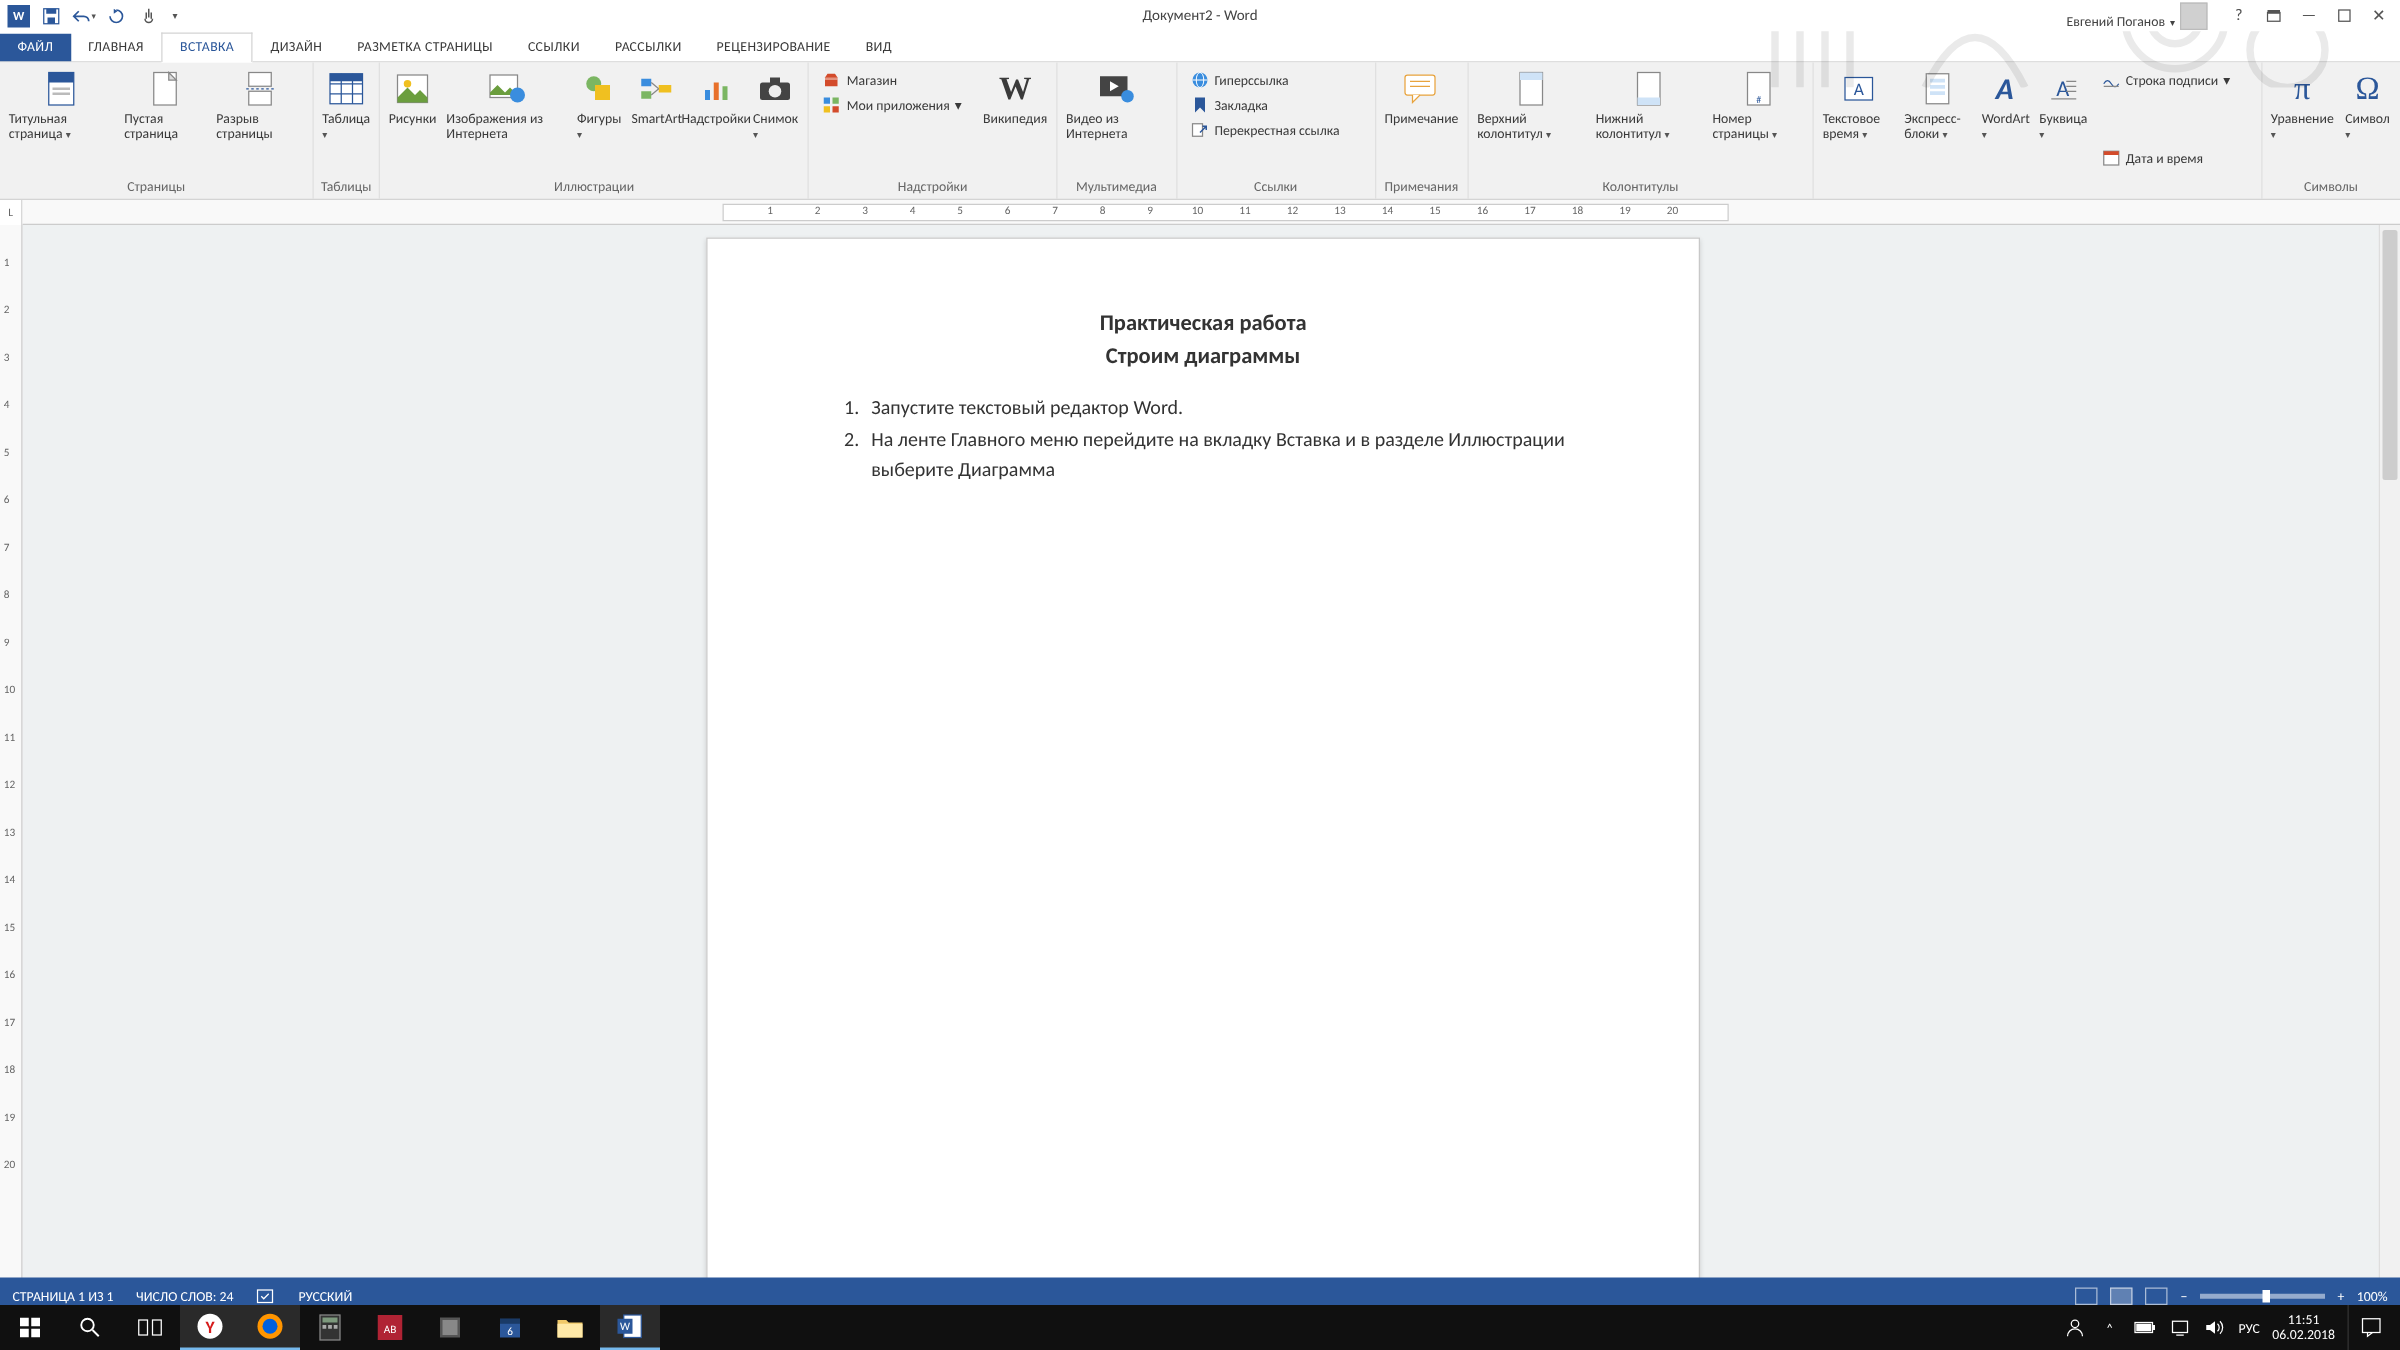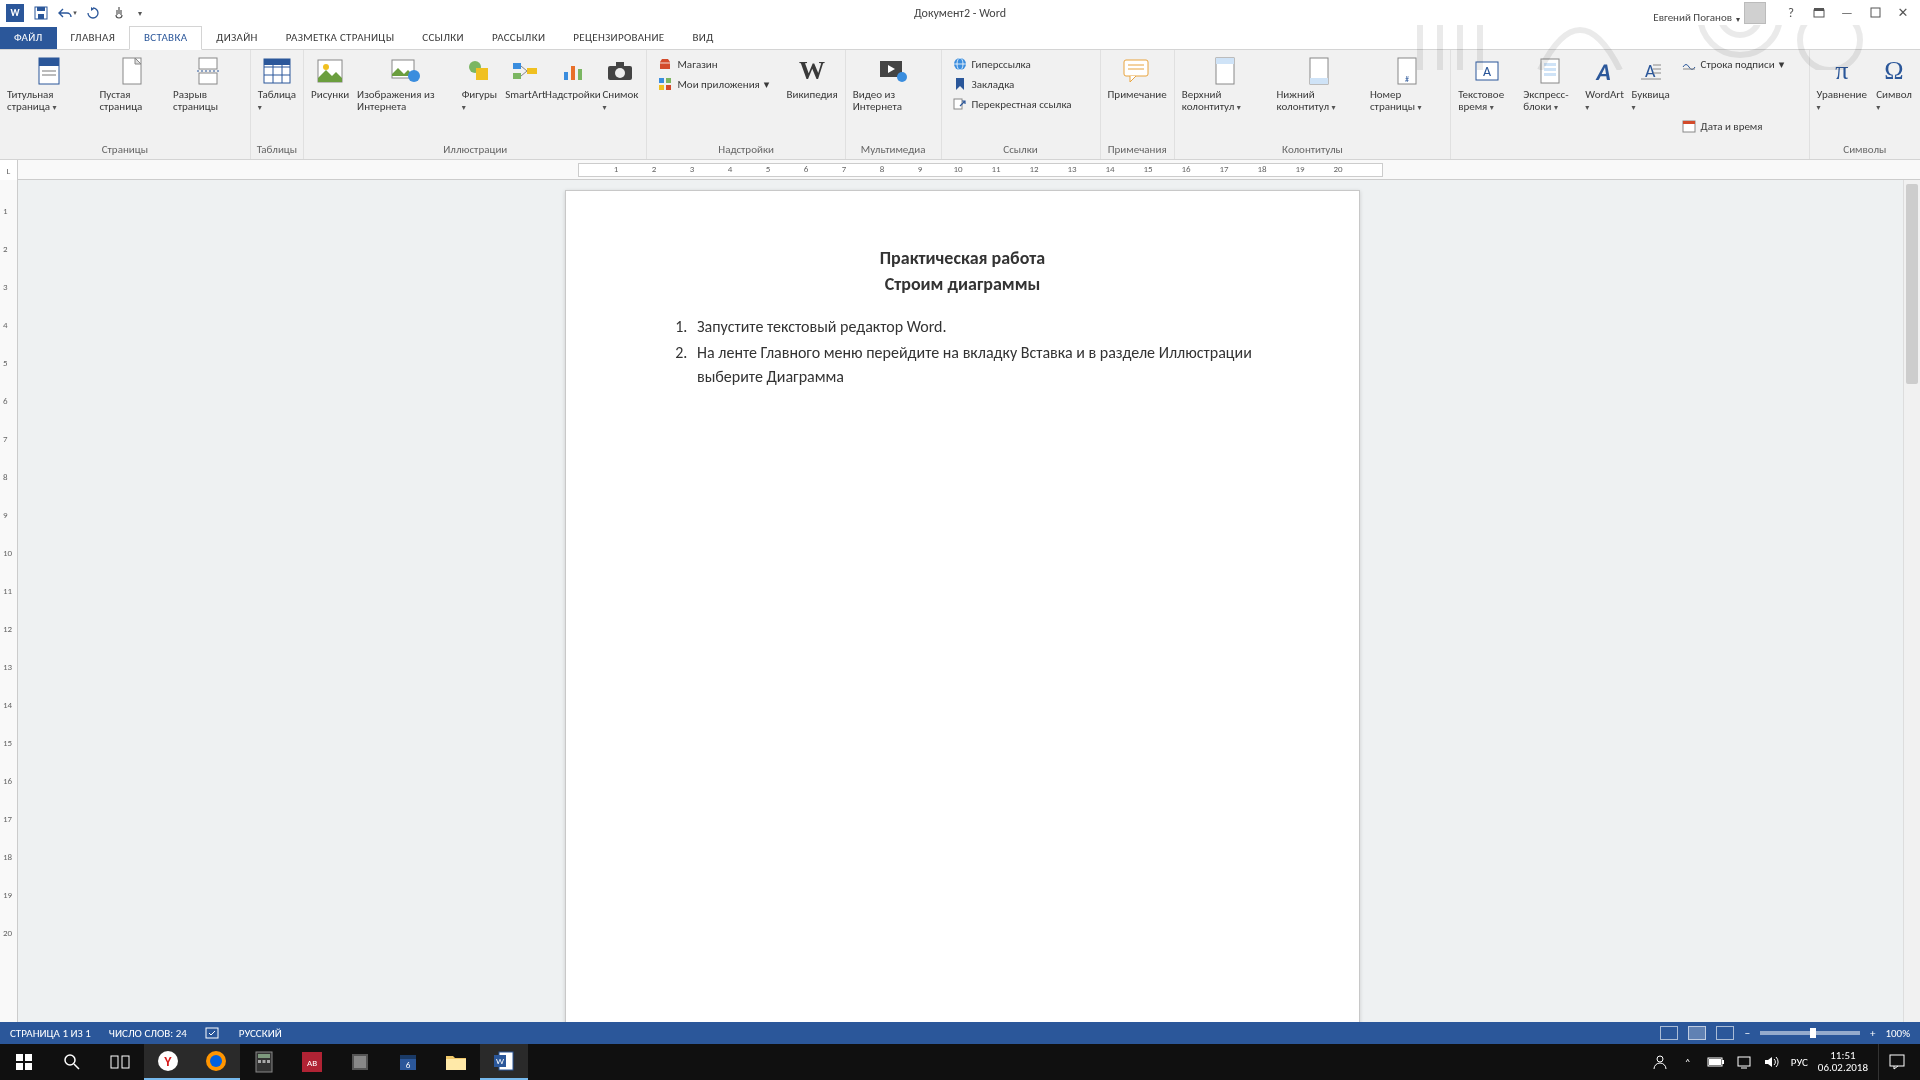--- a/index.html
+++ b/index.html
@@ -49,21 +49,21 @@
 .vruler .vt { position:absolute; left:3px; transform:translateY(-50%); }
 .page { position:absolute; left:565px; top:10px; width:795px; height:1120px; background:#fff; border:1px solid #c8c8c8; box-shadow:0 1px 4px rgba(0,0,0,0.15); }
 .doc { position:absolute; left:72px; right:72px; top:56px; font-family:Calibri, sans-serif; font-size:16px; color:#333; }
 .doc h3 { text-align:center; font-weight:bold; font-size:18px; margin-bottom:4px; }
 .doc h4 { text-align:center; font-weight:bold; font-size:18px; margin-bottom:20px; }
 .doc ol { margin-left:53px; font-size:16px; line-height:1.5; }
 .doc ol li { padding-left:6px; margin-bottom:2px; }
 
 .vscroll { position:absolute; right:0; top:0; bottom:0; width:17px; background:#f1f1f1; border-left:1px solid #ddd; }
 .vscroll .thumb { position:absolute; left:2px; right:2px; top:4px; height:200px; background:#cdcdcd; border-radius:2px; } 
-.wstatus { position:absolute; left:0; right:0; bottom:36px; height:22px; background:#2b579a; color:#fff; font-size:11px; display:flex; align-items:center; padding:0 10px; gap:18px; }
+.wstatus { position:absolute; left:0; right:0; bottom:36px; height:22px; background:#2b579a; color:#fff; font-size:11px; display:flex; align-items:flex-end; padding:0 10px; gap:18px; }
 .wstatus .right { margin-left:auto; display:flex; align-items:center; gap:10px; }
 .viewbtn { width:18px; height:14px; border:1px solid rgba(255,255,255,0.6); cursor:pointer; }
 .zoom-slider { width:100px; height:4px; background:rgba(255,255,255,0.5); position:relative; }
 .zoom-slider::after { content:""; position:absolute; left:50%; top:-3px; width:6px; height:10px; background:#fff; }
 
 
 .taskbar { position:absolute; left:0; right:0; bottom:0; height:36px; background:#101010; display:flex; align-items:center; }
 .taskbar .tbtn { width:48px; height:36px; display:flex; align-items:center; justify-content:center; cursor:pointer; color:#fff; }
 .taskbar .tbtn.active { border-bottom:2px solid #76b9ed; background:#2a2a2a; }
 .tray { margin-left:auto; display:flex; align-items:center; color:#fff; gap:10px; padding-right:6px; font-size:11px; }

